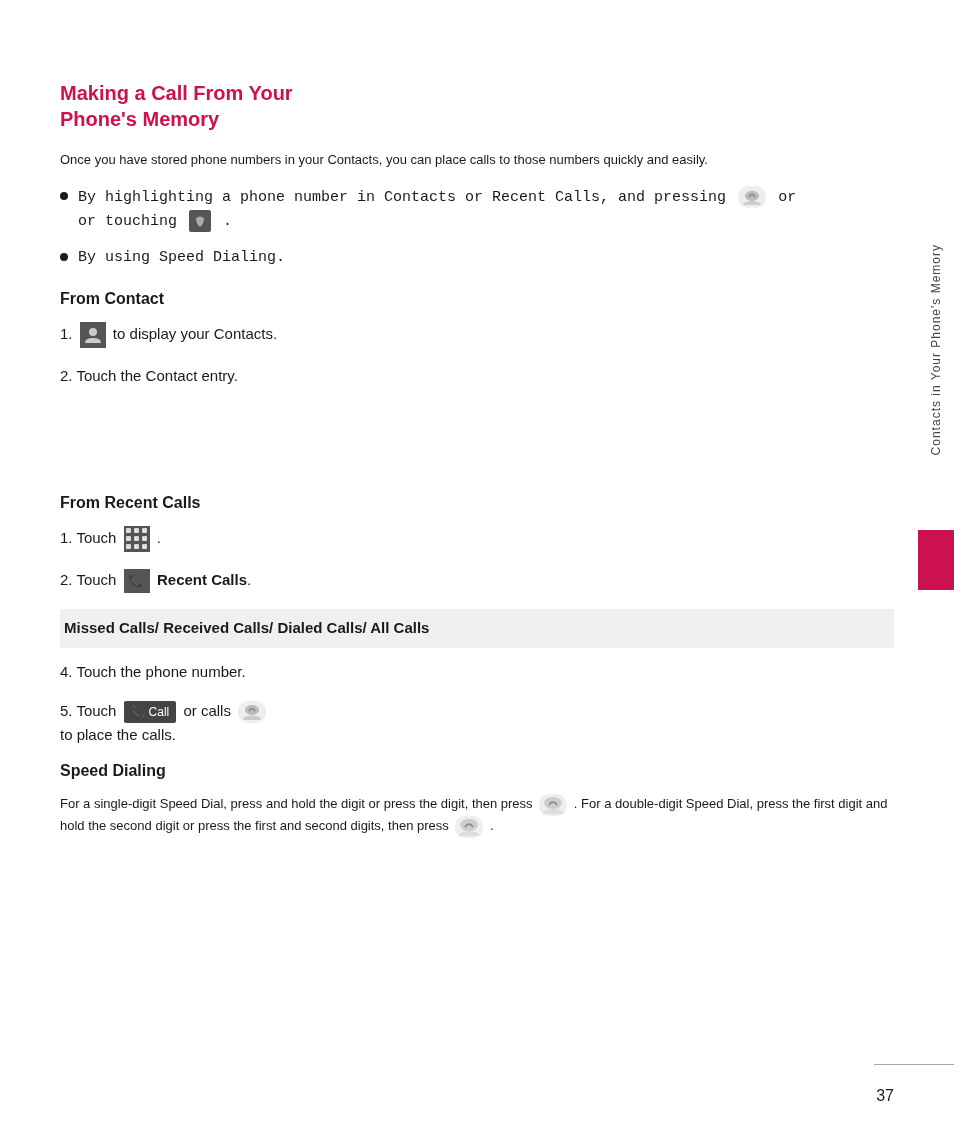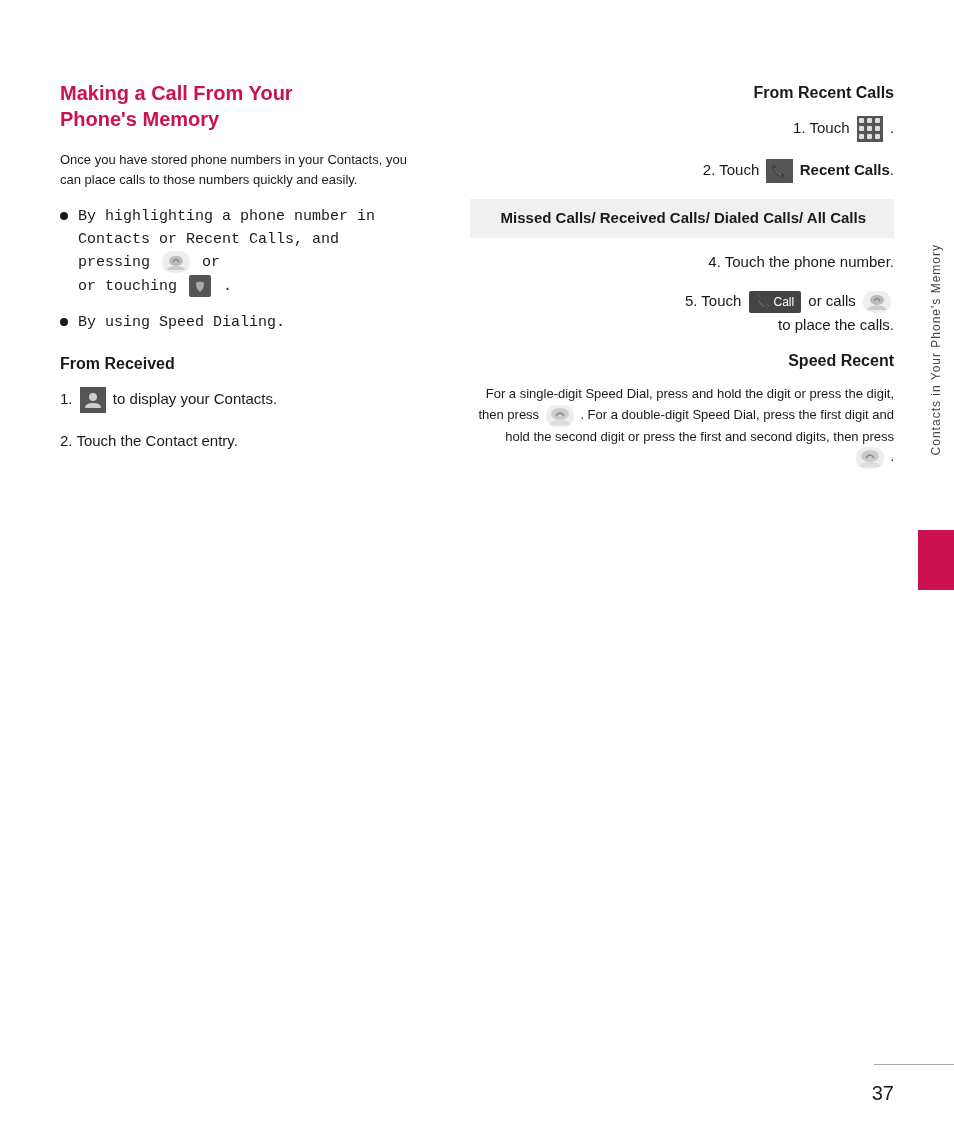--- a/index.html
+++ b/index.html
@@ -19,30 +19,30 @@
       width: 954px;
       height: 1145px;
       position: relative;
       padding: 80px 60px 60px 60px;
     }
 
     .two-col {
       display: flex;
       gap: 40px;
       width: 100%;
+      flex-direction: column;
     }
 
     .left-col {
       flex: 0 0 370px;
       padding-right: 20px;
     }
 
     .right-col {
       flex: 1;
-      text-align: right;
     }
 
     .section-title {
       color: #cc1150;
       font-size: 20px;
       font-weight: bold;
       line-height: 1.3;
       margin-bottom: 18px;
     }
 
@@ -198,21 +198,21 @@
       color: #eee;
       font-size: 13px;
     }
 
     .bold-inline {
       font-weight: bold;
     }
 
     .highlight-box {
       background: #f0f0f0;
-      padding: 8px 28px;
+      padding: 8px 4px;
       margin: 8px 0 12px 0;
       font-weight: bold;
       font-size: 15px;
       line-height: 1.5;
     }
 
     
     .side-tab {
       position: absolute;
       right: 0;
@@ -244,21 +244,21 @@
       width: 36px;
       height: 60px;
       background: #cc1150;
     }
 
     
     .page-number {
       position: absolute;
       bottom: 40px;
       right: 60px;
-      font-size: 20px;
+      font-size: 16px;
       color: #1a1a1a;
     }
 
     .divider-line {
       position: absolute;
       bottom: 80px;
       right: 0;
       width: 80px;
       height: 1px;
       background: #aaa;
@@ -308,21 +308,21 @@
             </span>
             .
           </span>
         </li>
         <li>
           <span class="bullet-dot"></span>
           <span>By using Speed Dialing.</span>
         </li>
       </ul>
 
-      <div class="subsection-title">From Received</div>
+      <div class="subsection-title">From Contact</div>
 
       <div class="numbered-item">
         1.&nbsp;<span class="icon-contacts inline-icon">
           <svg width="20" height="20" viewBox="0 0 20 20" fill="none">
             <circle cx="10" cy="7" r="4" fill="#ccc"></circle>
             <path d="M2 18 Q2 13 10 13 Q18 13 18 18" fill="#ccc"></path>
           </svg>
         </span>
         <span>to display your Contacts.</span>
       </div>
@@ -383,21 +383,21 @@
           <svg width="20" height="16" viewBox="0 0 20 16" fill="none">
             <ellipse cx="10" cy="15" rx="9" ry="3.5" fill="#ccc"></ellipse>
             <rect x="3" y="1" width="14" height="10" rx="7" fill="#bbb"></rect>
             <path d="M7 7 Q10 2 13 7" stroke="#888" stroke-width="1.5" fill="none"></path>
           </svg>
         </span>
         <br>
         <span>to place the calls.</span>
       </div>
 
-      <div class="subsection-title">Speed Recent</div>
+      <div class="subsection-title">Speed Dialing</div>
 
       <p class="body-text">
         <span>For a single-digit Speed Dial, press and hold the digit or press the digit, then press</span>
         <span class="icon-phone-press inline-icon">
           <svg width="22" height="18" viewBox="0 0 22 18" fill="none">
             <ellipse cx="11" cy="17" rx="10" ry="4" fill="#ddd"></ellipse>
             <rect x="2" y="1" width="18" height="12" rx="9" fill="#ccc"></rect>
             <path d="M7 9 Q11 3 15 9" stroke="#888" stroke-width="1.5" fill="none"></path>
           </svg>
         </span>

